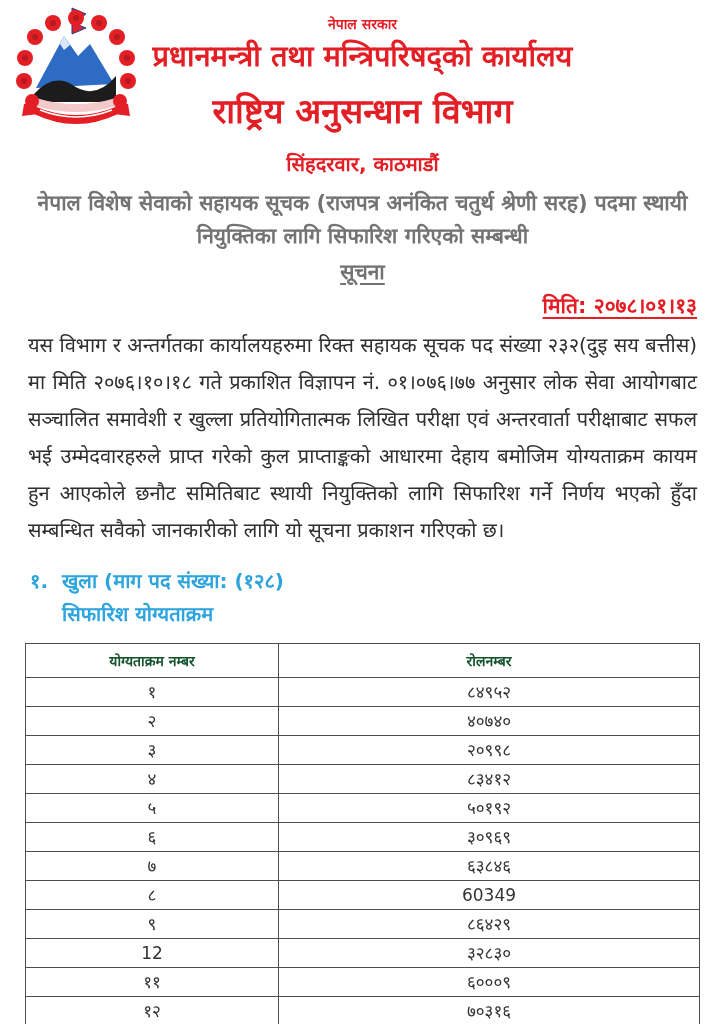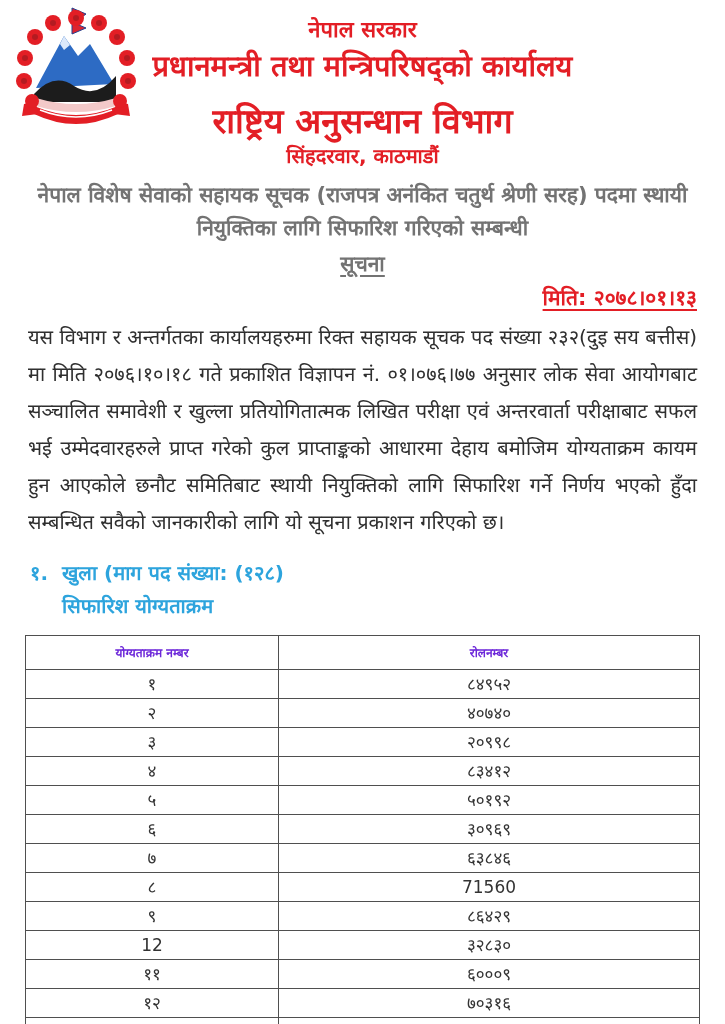--- a/index.html
+++ b/index.html
@@ -22,24 +22,24 @@
     height: 132px;
   }
   
   .letterhead {
     padding-top: 16px;
     text-align: center;
     color: #e31e25;
     font-weight: bold;
     line-height: 1.25;
   }
-  .gov-name   { font-size: 22px; }
+  .gov-name   { font-size: 14px; }
   .office-name{ font-size: 29px; margin-top: 4px; }
   .dept-name  { font-size: 34px; margin-top: 16px; }
-  .addr-name  { font-size: 20px; margin-top: 2px; }
+  .addr-name  { font-size: 20px; margin-top: 20px; }
   
   .subject {
     margin-top: 10px;
     text-align: center;
     color: #737373;
     font-weight: bold;
     font-size: 21px;
     line-height: 1.55;
   }
   .notice-label {
@@ -87,23 +87,23 @@
     border-collapse: collapse;
     table-layout: fixed;
   }
   .rank-table th, .rank-table td {
     border: 1px solid #4f4f4f;
     text-align: center;
     vertical-align: middle;
   }
   .rank-table th {
     height: 34px;
-    color: #6d28d9;
-    font-weight: bold;
-    font-size: 12px;
+    color: #14532d;
+    font-weight: bold;
+    font-size: 14px;
     border-bottom-style: dotted;
   }
   .rank-table td {
     height: 29px;
     font-size: 17px;
     color: #333333;
     font-weight: normal;
   }
   .rank-table .col-rank { width: 253px; }
 </style>
@@ -217,21 +217,21 @@
       <tr>
           <td>६</td>
           <td>३०९६९</td>
         </tr>
       <tr>
           <td>७</td>
           <td>६३८४६</td>
         </tr>
       <tr>
           <td>८</td>
-          <td>71560</td>
+          <td>60349</td>
         </tr>
       <tr>
           <td>९</td>
           <td>८६४२९</td>
         </tr>
       <tr>
           <td>12</td>
           <td>३२८३०</td>
         </tr>
       <tr>

